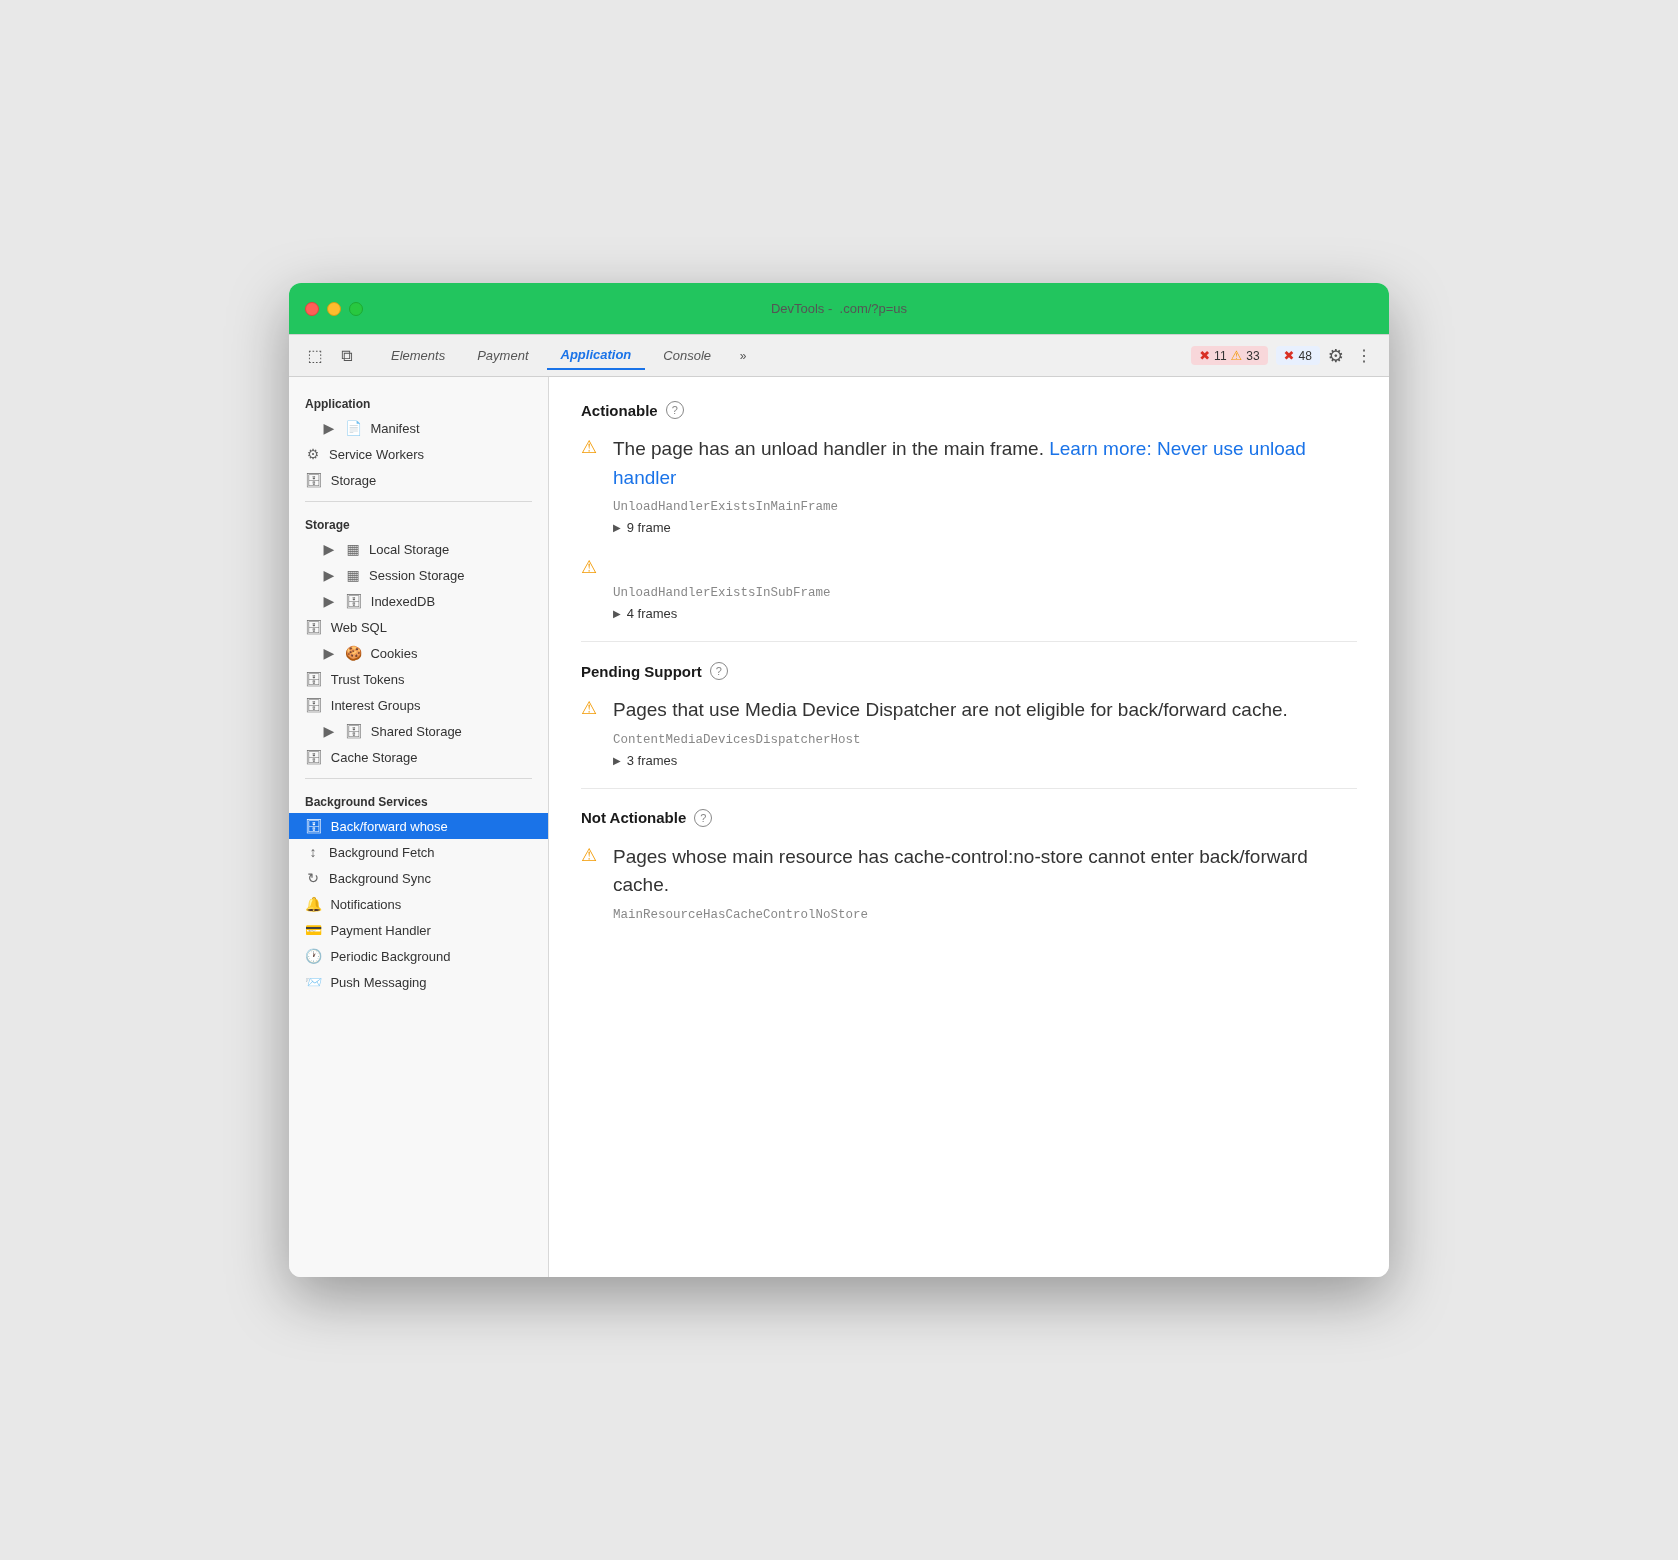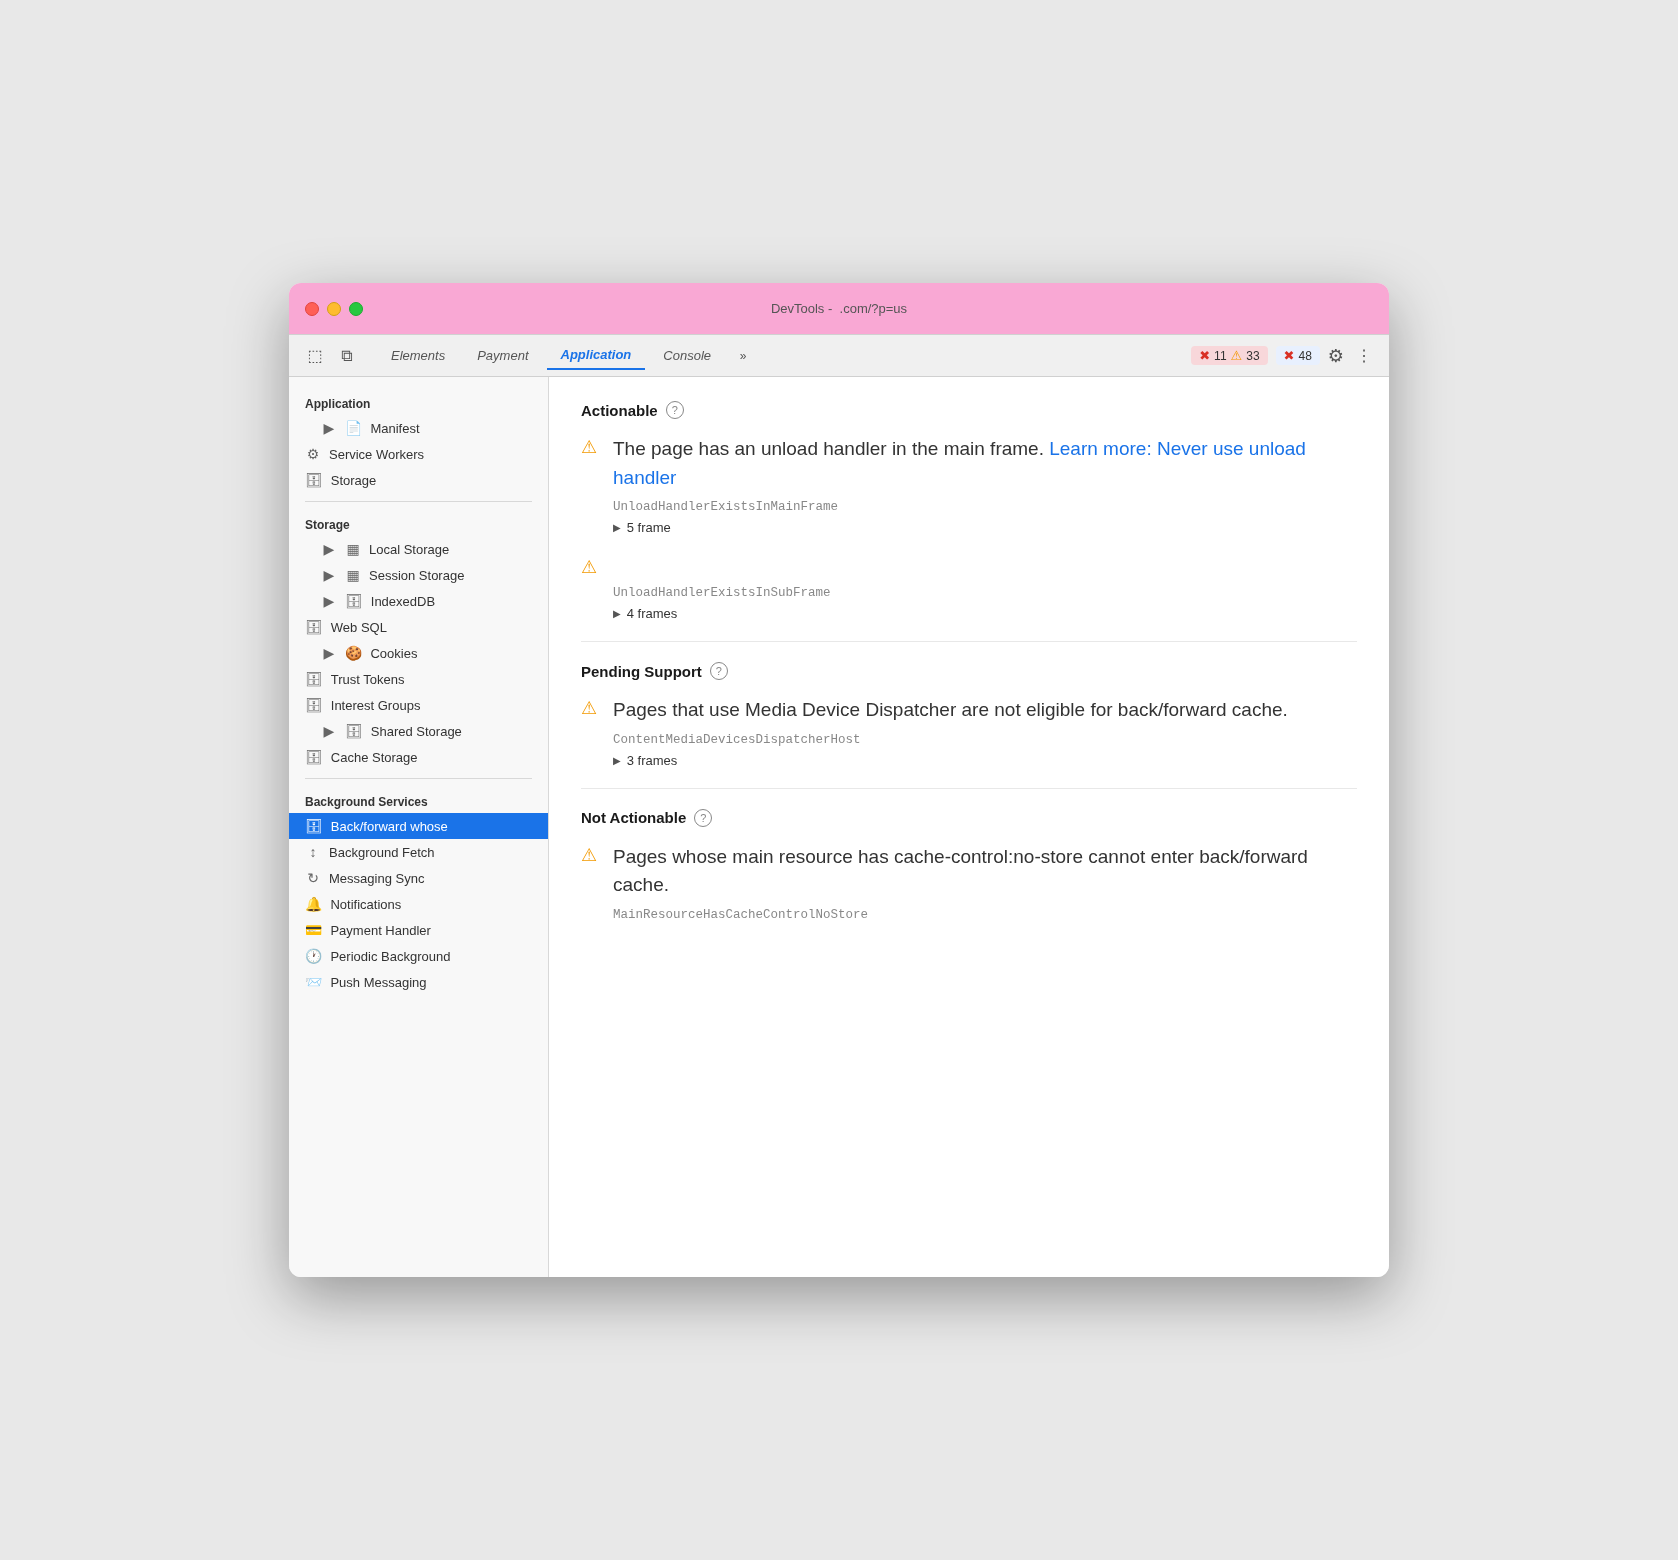--- a/index.html
+++ b/index.html
@@ -13,21 +13,21 @@
     }
     .window {
       width: 1100px;
       background: #f5f5f5;
       border-radius: 12px;
       box-shadow: 0 20px 60px rgba(0,0,0,0.35);
       overflow: hidden;
     }
     
     .titlebar {
-      background: #f9a8d4;
+      background: #22c55e;
       height: 52px;
       display: flex;
       align-items: center;
       padding: 0 16px;
       border-bottom: 1px solid #d0d0d0;
       position: relative;
     }
     .traffic-lights {
       display: flex;
       gap: 8px;
@@ -347,21 +347,21 @@
       <div class="sidebar-item active">
         <span class="sidebar-icon">🗄</span>
         <span>Back/forward whose</span>
       </div>
       <div class="sidebar-item">
         <span class="sidebar-icon">↕</span>
         <span>Background Fetch</span>
       </div>
       <div class="sidebar-item">
         <span class="sidebar-icon">↻</span>
-        <span>Messaging Sync</span>
+        <span>Background Sync</span>
       </div>
       <div class="sidebar-item">
         <span class="sidebar-icon">🔔</span>
         <span>Notifications</span>
       </div>
       <div class="sidebar-item">
         <span class="sidebar-icon">💳</span>
         <span>Payment Handler</span>
       </div>
       <div class="sidebar-item">
@@ -384,21 +384,21 @@
       <div class="issue-block">
         <div class="issue-row">
           <span class="warning-icon">⚠</span>
           <span class="issue-text">
             <span>The page has an unload handler in the main frame.</span>
             <a class="issue-link" href="#">Learn more: Never use unload handler</a>
           </span>
         </div>
         <div class="issue-code">UnloadHandlerExistsInMainFrame</div>
         <div class="frames-toggle">
-          <span>5 frame</span>
+          <span>9 frame</span>
         </div>
       </div>
 
       <div class="issue-block">
         <div class="issue-row">
           <span class="warning-icon">⚠</span>
         </div>
         <div class="issue-code">UnloadHandlerExistsInSubFrame</div>
         <div class="frames-toggle">
           <span>4 frames</span>

